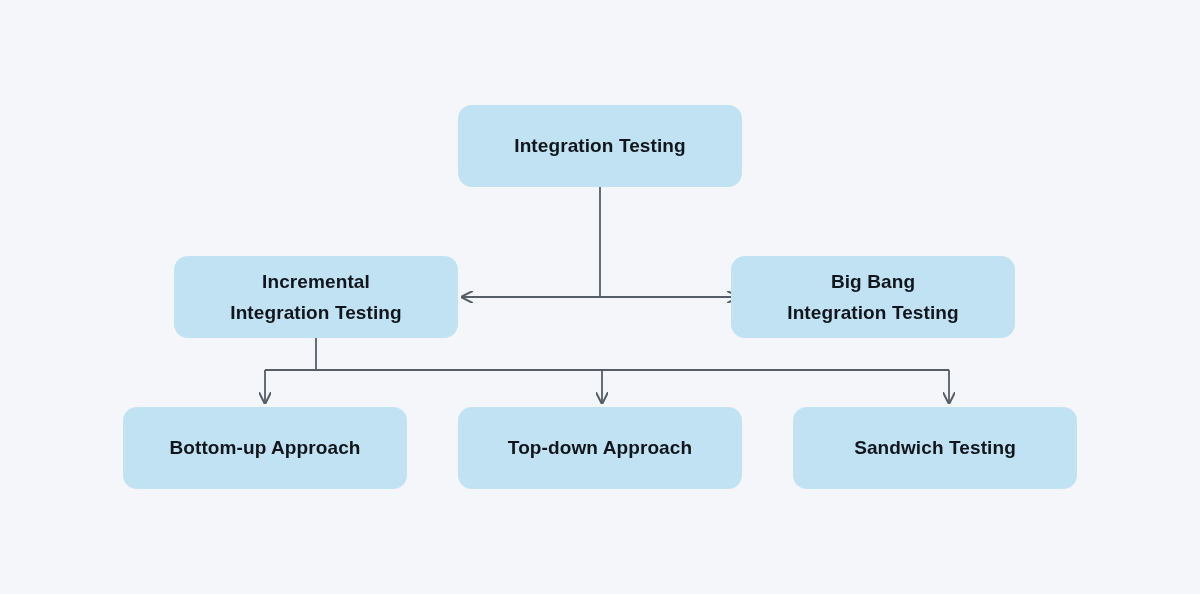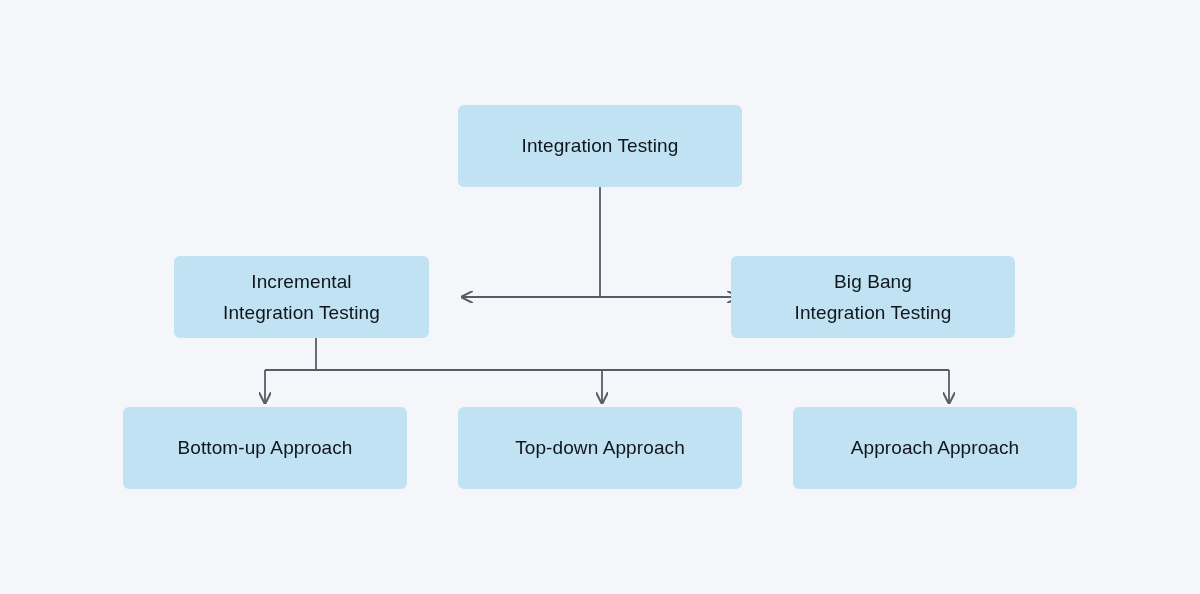--- a/index.html
+++ b/index.html
@@ -24,40 +24,40 @@
     left: 0;
     top: 0;
     width: 1200px;
     height: 594px;
     pointer-events: none;
   }
   .node {
     position: absolute;
     box-sizing: border-box;
     background: #c0e2f3;
-    border-radius: 6px;
+    border-radius: 14px;
     display: flex;
     align-items: center;
     justify-content: center;
     text-align: center;
     color: #11161c;
     font-size: 19px;
-    font-weight: 400;
+    font-weight: 700;
     line-height: 1.65;
     letter-spacing: 0.1px;
     z-index: 2;
   }
   .node .label {
     display: block;
     padding: 0 10px;
     white-space: pre-line;
   }
   
   #node-root          { left: 458px; top: 105px; width: 284px; height: 82px; }
-  #node-incremental   { left: 174px; top: 256px; width: 255px; height: 82px; }
+  #node-incremental   { left: 174px; top: 256px; width: 284px; height: 82px; }
   #node-bigbang       { left: 731px; top: 256px; width: 284px; height: 82px; }
   #node-bottomup      { left: 123px; top: 407px; width: 284px; height: 82px; }
   #node-topdown       { left: 458px; top: 407px; width: 284px; height: 82px; }
   #node-sandwich      { left: 793px; top: 407px; width: 284px; height: 82px; }
 </style>
 </head>
 <body>
 
 <div id="diagram">
 
@@ -99,16 +99,16 @@
 
   <div class="node" id="node-topdown">
     <span class="label">Top-down Approach</span>
   </div>
 
   <div class="node" id="node-bottomup">
     <span class="label">Bottom-up Approach</span>
   </div>
 
   <div class="node" id="node-sandwich">
-    <span class="label">Approach Approach</span>
+    <span class="label">Sandwich Testing</span>
   </div>
 
 </div>
 
 </body></html>

